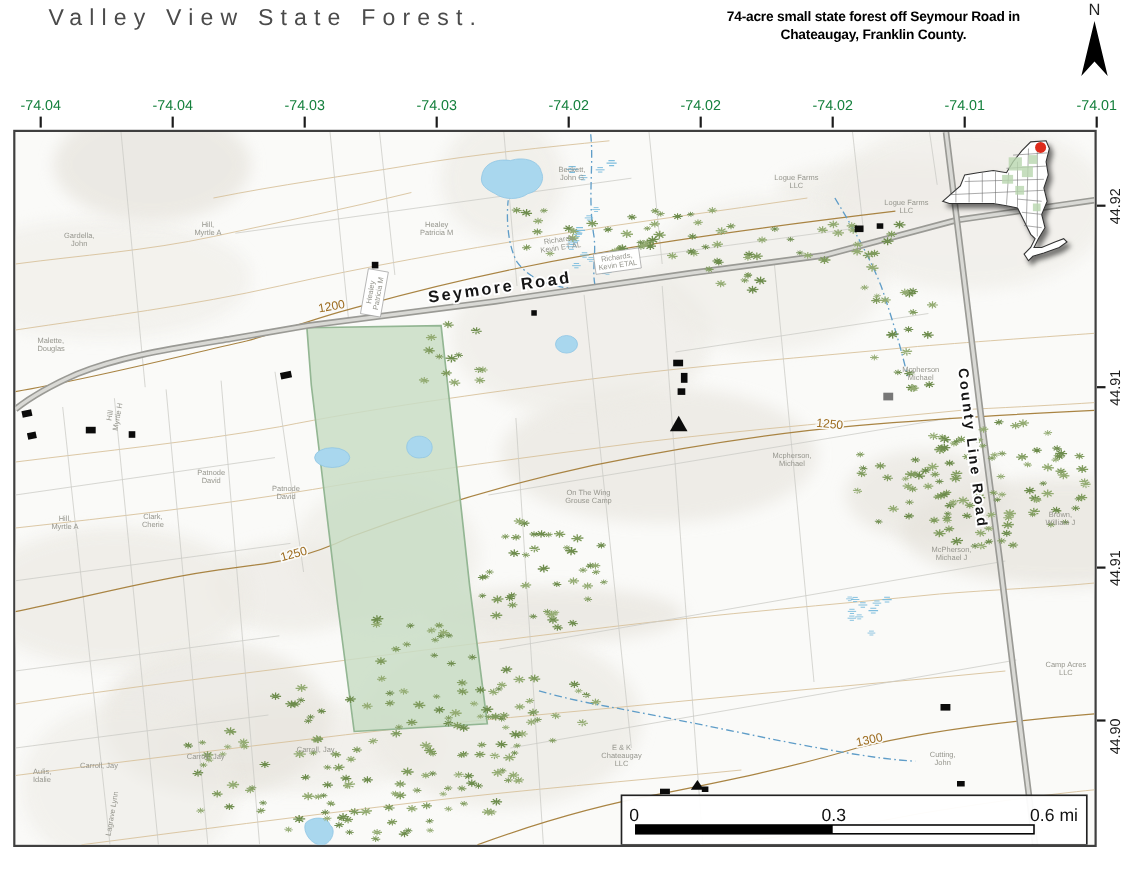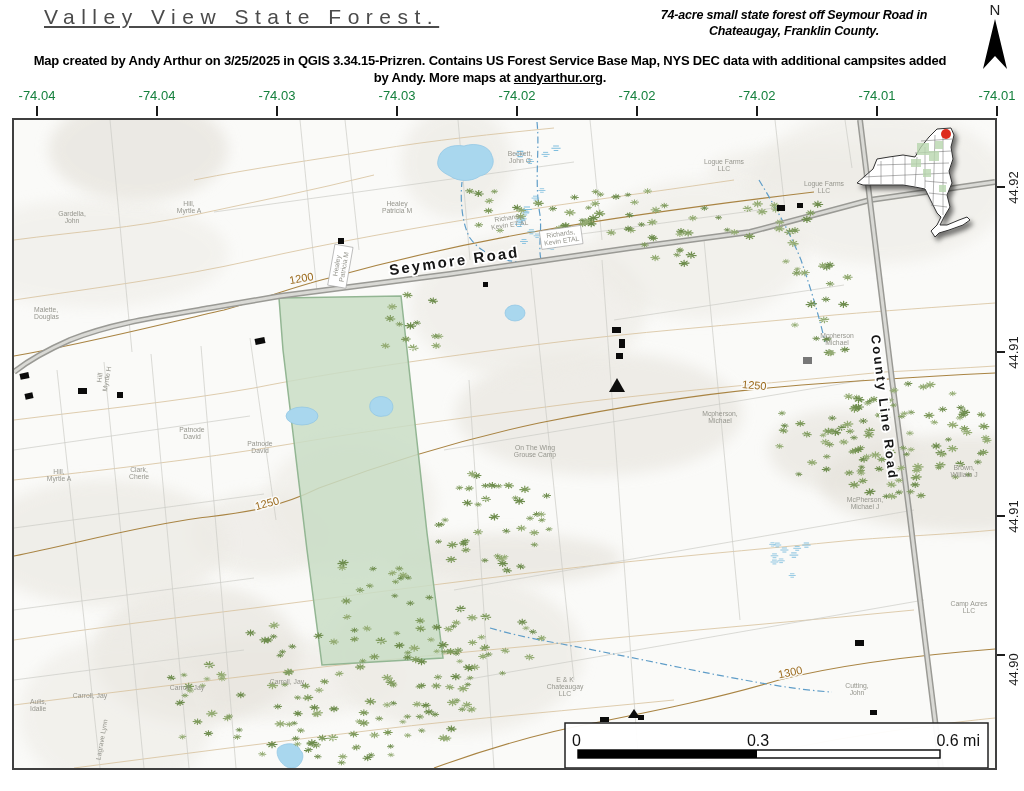--- a/index.html
+++ b/index.html
@@ -1,21 +1,21 @@
 <!DOCTYPE html>
 <html><head>
 <meta charset="utf-8">
 <style>
   html,body{margin:0;padding:0;background:#fff;}
   .page{position:relative;width:1024px;height:791px;background:#ffffff;
         font-family:"Liberation Sans",sans-serif;overflow:hidden;}
   .map-title{position:absolute;left:44px;top:5px;font-size:21px;font-weight:500;
-        letter-spacing:6.5px;color:#4b4b4b;white-space:nowrap;text-decoration:underline;}
+        letter-spacing:6.5px;color:#4b4b4b;white-space:nowrap;}
   .map-subtitle{position:absolute;left:646px;top:8px;width:296px;text-align:center;
-        font-size:12.5px;font-weight:700;color:#000;line-height:1.25;letter-spacing:-0.2px;font-style:italic;}
+        font-size:12.5px;font-weight:700;color:#000;line-height:1.25;letter-spacing:-0.2px;}
   .map-credit{position:absolute;left:30px;top:53px;width:920px;text-align:center;
         font-size:13px;font-weight:700;color:#000;line-height:1.3;letter-spacing:-0.2px;}
   .credit-link{text-decoration:underline;cursor:pointer;}
   .north{position:absolute;left:972px;top:2px;width:46px;text-align:center;}
   .north-n{font-size:15px;color:#222;display:block;line-height:1;}
   #top-axis{position:absolute;left:0;top:88px;width:1024px;height:30px;}
   .tx{position:absolute;top:0;transform:translateX(-50%);font-size:13px;font-weight:500;color:#15803d;}
   .ttick{position:absolute;top:18px;width:1.5px;height:10px;background:#1c1c1c;}
   #right-axis{position:absolute;left:997px;top:0;width:27px;height:791px;}
   .rtick{position:absolute;left:0;width:8px;height:1.5px;background:#1c1c1c;}
@@ -26,21 +26,20 @@
   .frame svg{position:absolute;left:0;top:0;}
   text{font-family:"Liberation Sans",sans-serif;}
 </style>
 </head>
 <body>
 
 <div class="page">
 
   <div class="map-title">Valley View State Forest.</div>
   <div class="map-subtitle">74-acre small state forest off Seymour Road in Chateaugay, Franklin County.</div>
-  <div class="map-credit"><span>Map created by Andy Arthur on 3/25/2025 in QGIS 3.34.15-Prizren. Contains US Forest Service Base Map, NYS DEC data with additional campsites added by Andy. More maps at </span><span class="credit-link">andyarthur.org</span><span>.</span></div>
 
   <div class="north">
     <span class="north-n">N</span>
     <svg width="36" height="54" viewBox="0 0 36 54">
       <polygon points="18,2 30,52 18,39 6,52" fill="#000"></polygon>
     </svg>
   </div>
 
   <div id="top-axis">
       <div class="tx" style="left: 37px;">-74.04</div>

